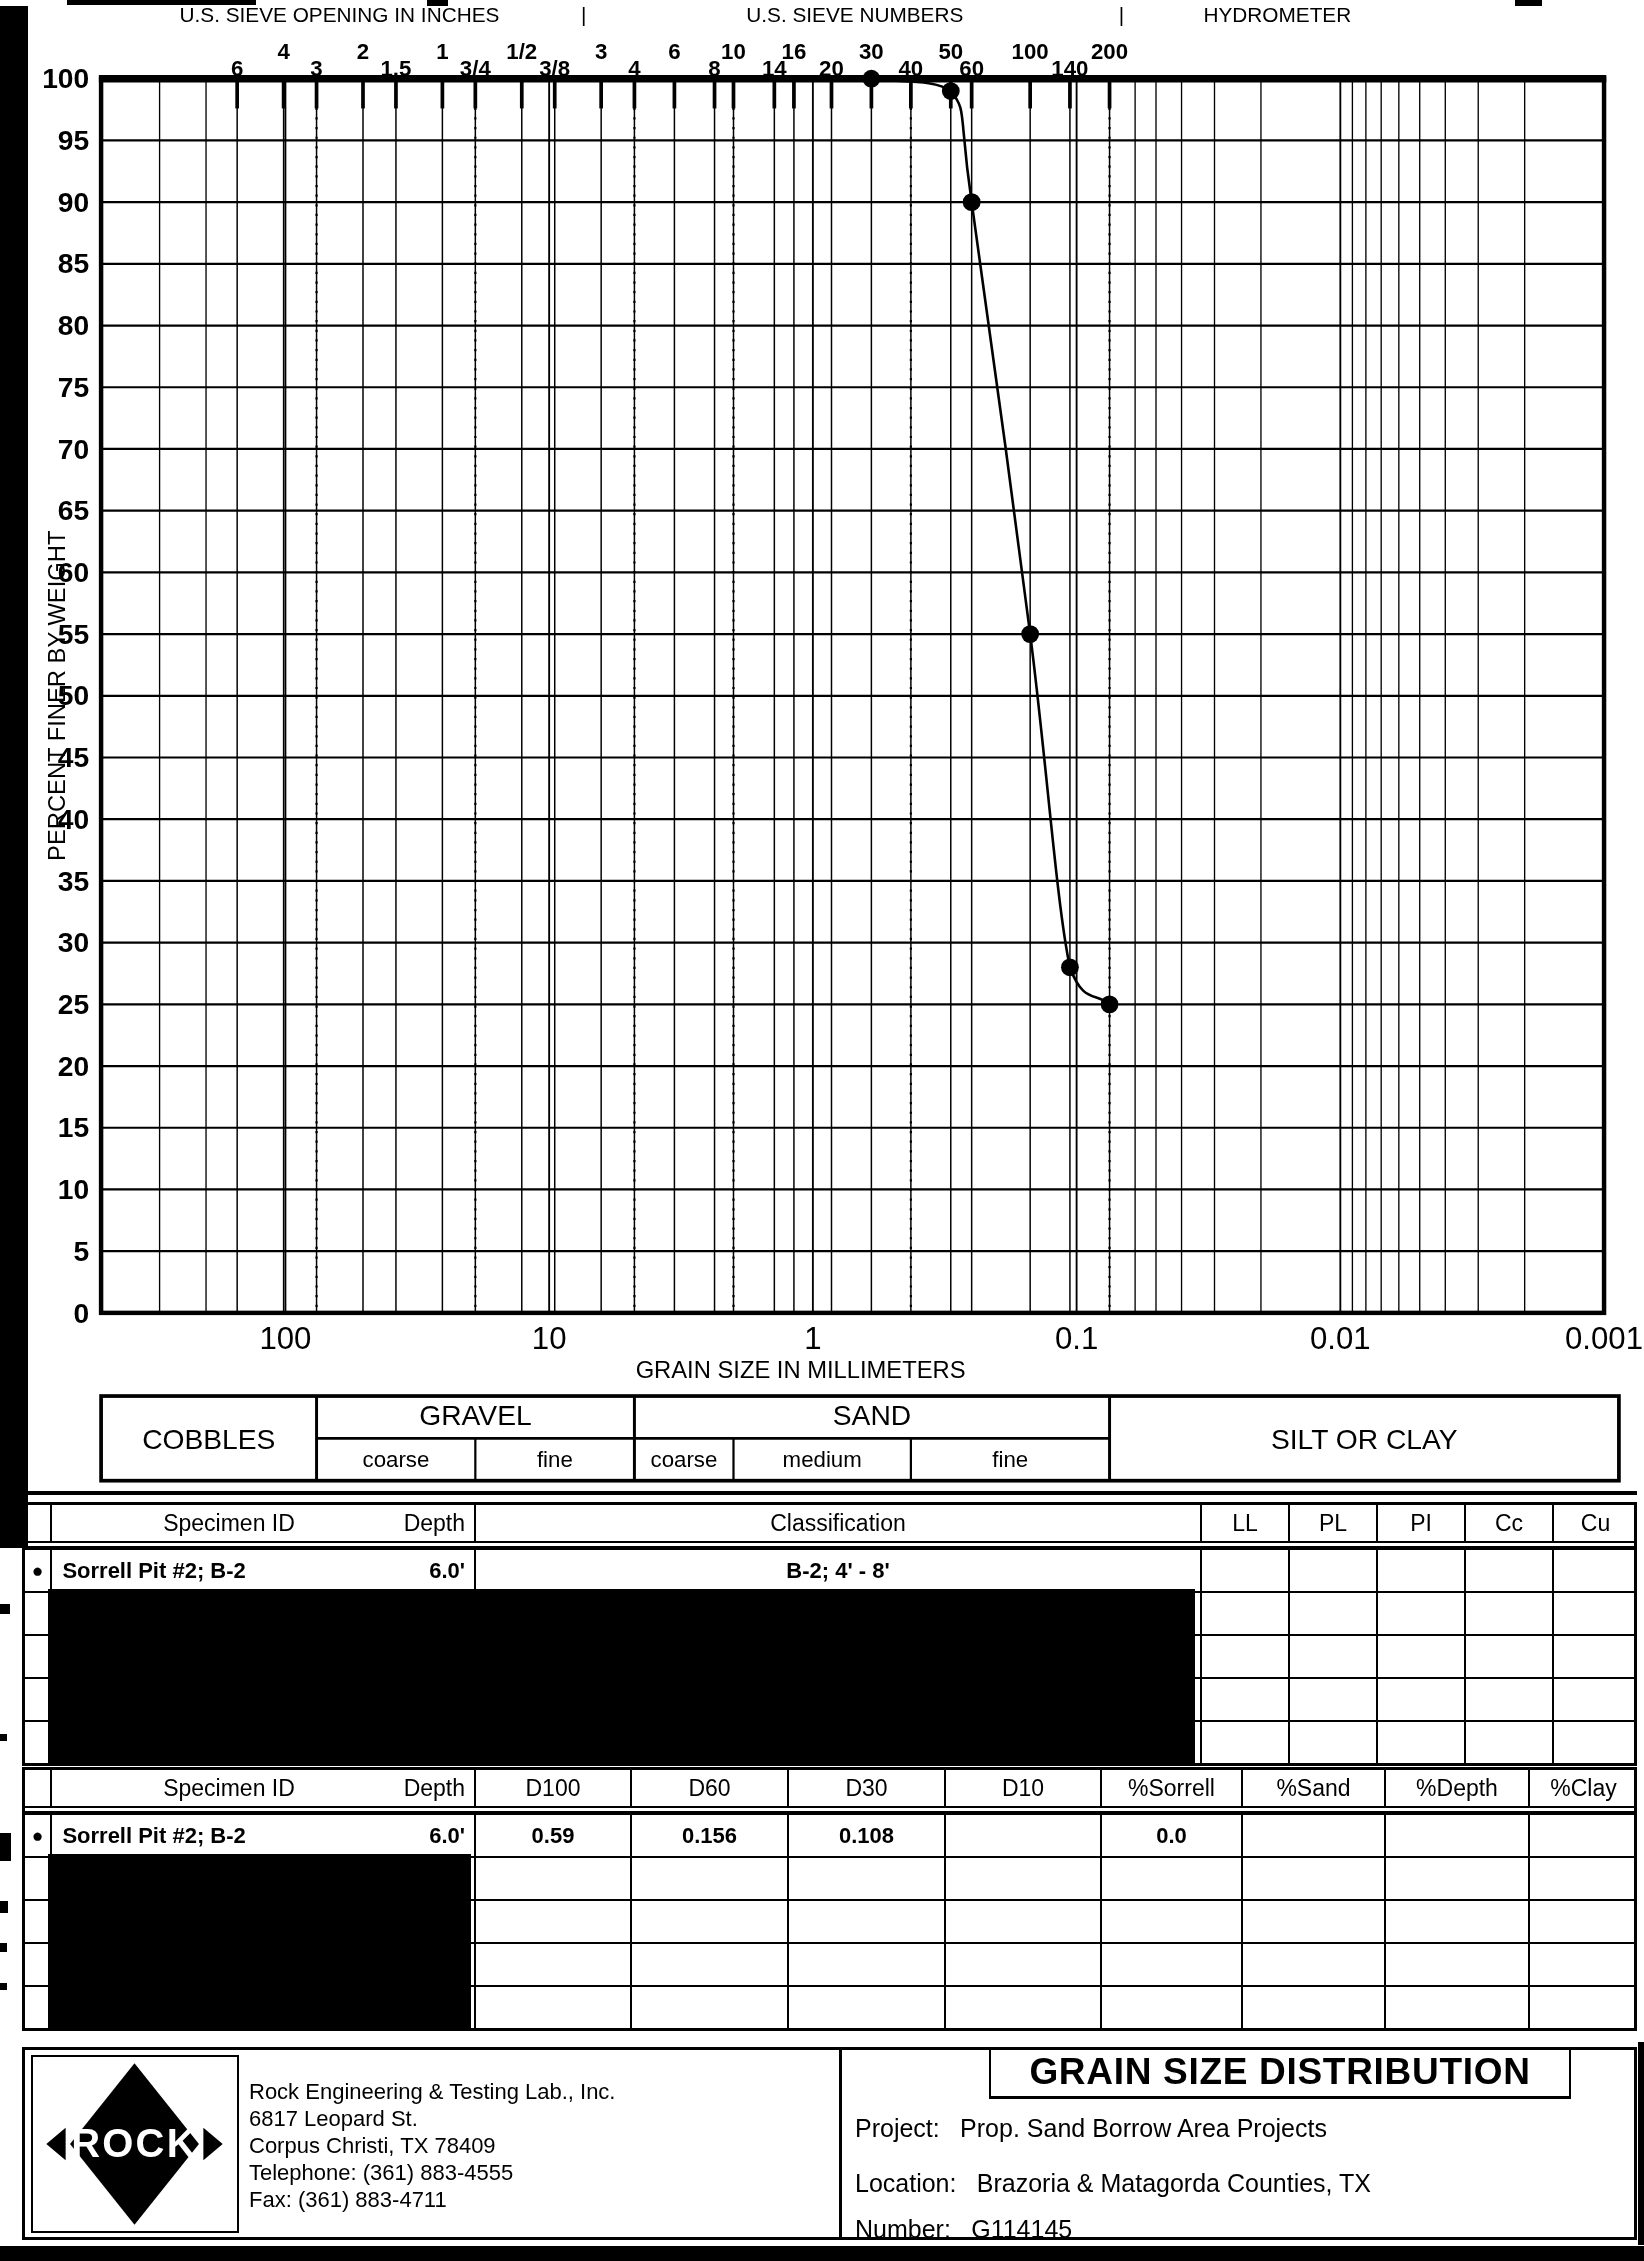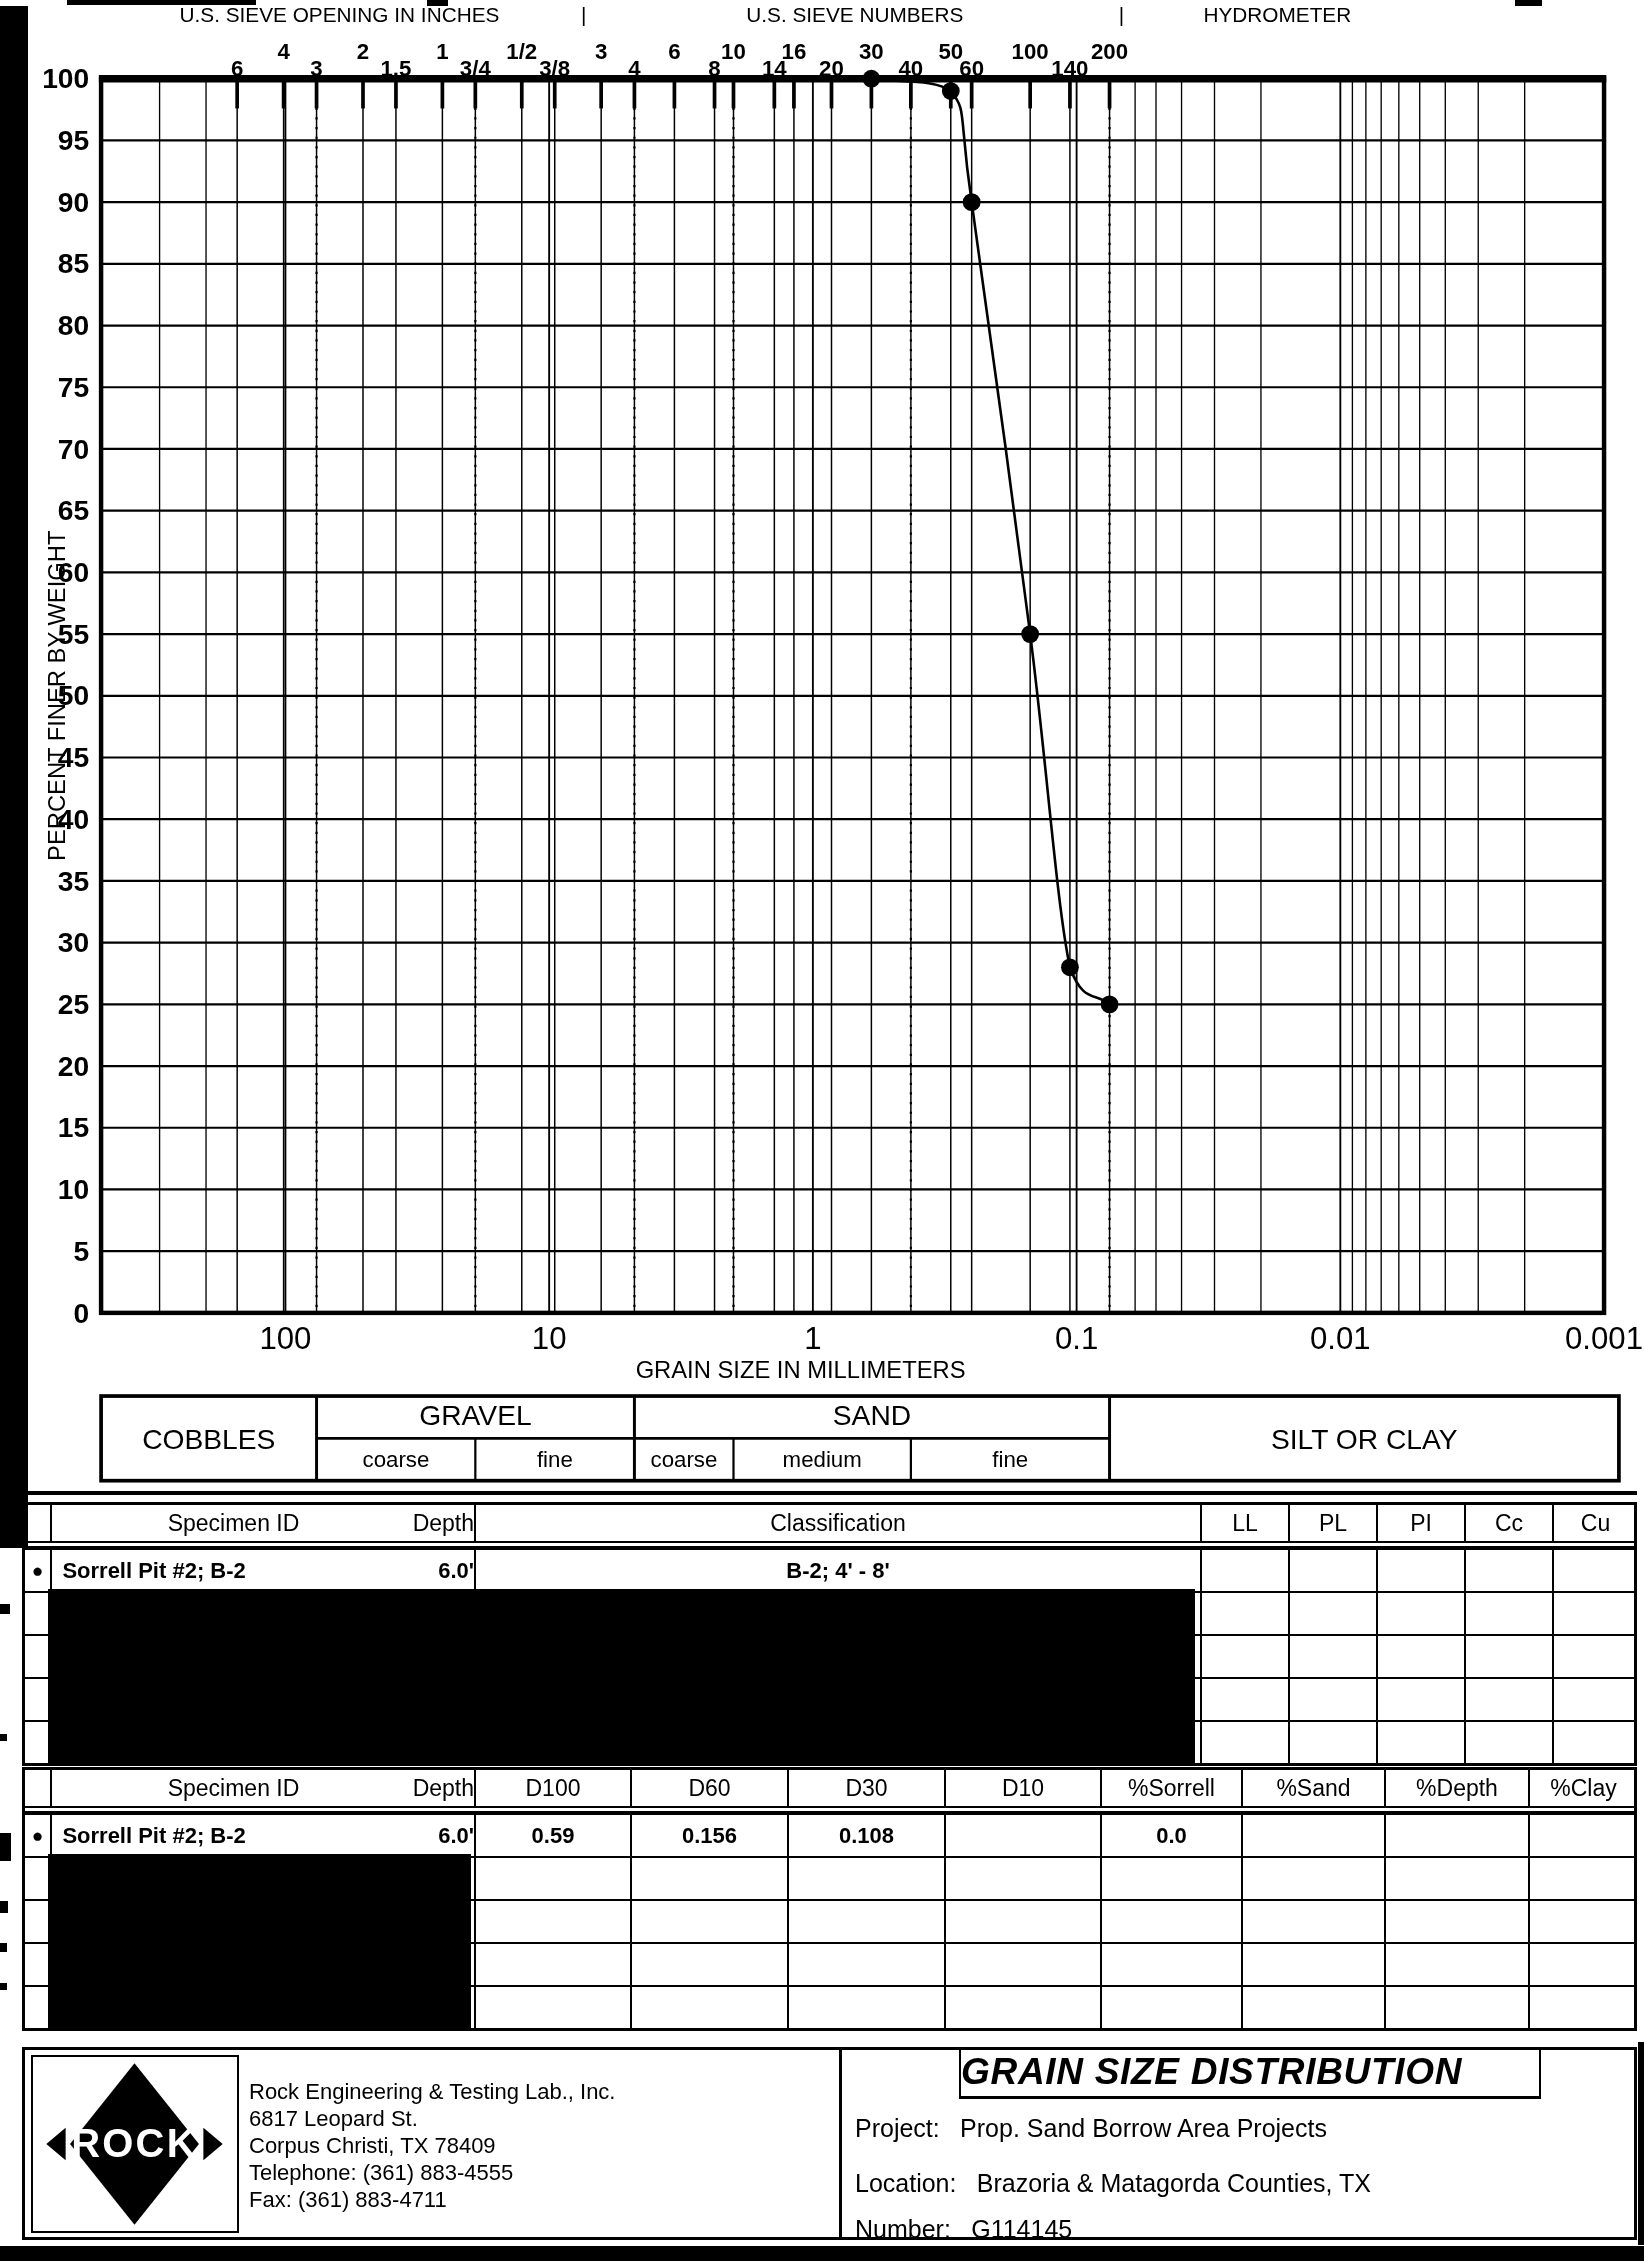--- a/index.html
+++ b/index.html
@@ -10,33 +10,33 @@
   
   .gtable{position:absolute;border:3px solid #000;box-sizing:border-box;background:#fff;}
   .trow{display:grid;box-sizing:border-box;}
   .trow + .trow{border-top:2.2px solid #000;}
   .trow.head{border-bottom:7.4px double #000;}
   .tcell{border-left:2.2px solid #000;box-sizing:border-box;display:flex;align-items:center;
          justify-content:center;font-size:22px;overflow:hidden;white-space:nowrap;}
   .tcell:first-child{border-left:none;}
   .tcell.combo{justify-content:space-between;}
   .combo .sp{padding-left:67px;flex:1;text-align:center;}
-  .combo .dp{width:126px;text-align:right;}
+  .combo .dp{padding-right:9px;width:126px;text-align:right;}
   .head .tcell{font-size:23px;font-weight:400;}
   .datarow .tcell{font-weight:700;}
   .marker{font-size:19.3px;line-height:1;}
   
   .footer{position:absolute;left:22px;top:2047px;width:1615px;height:193px;
           border:3px solid #000;box-sizing:border-box;}
   .logoBox{position:absolute;left:6px;top:4.5px;width:208px;height:178px;border:2.2px solid #000;box-sizing:border-box;}
   .addr{position:absolute;left:224px;top:28px;font-size:22px;line-height:27px;}
   .vdiv{position:absolute;left:814px;top:0;width:3px;height:100%;background:#000;}
-  .titleBox{position:absolute;left:934px;top:-3px;width:578px;height:49px;
+  .titleBox{position:absolute;left:964px;top:-3px;width:578px;height:49px;
             border-left:2.2px solid #000;border-right:2.2px solid #000;border-bottom:3px solid #000;
-            display:flex;align-items:center;font-style:italic;}
+            display:flex;align-items:center;justify-content:center;}
   .bigTitle{font-size:37px;font-weight:700;letter-spacing:0.7px;white-space:nowrap;}
   .metaLine{position:absolute;left:830px;font-size:25px;white-space:nowrap;}
   .metaLine .lab{margin-right:13.4px;}
 </style>
 </head>
 <body>
 
 <div class="page">
 
   <svg id="chart" width="1645" height="1500" viewBox="0 0 2215 2020" style="position:absolute;left:0;top:0;">

